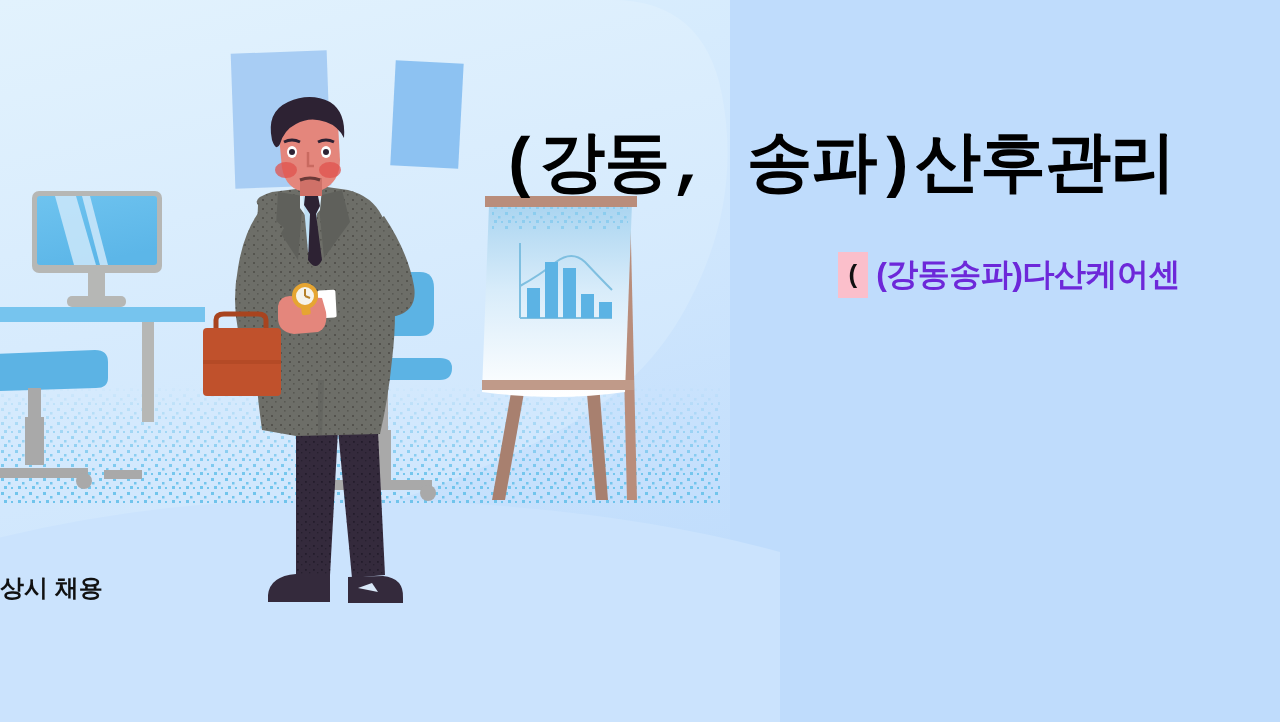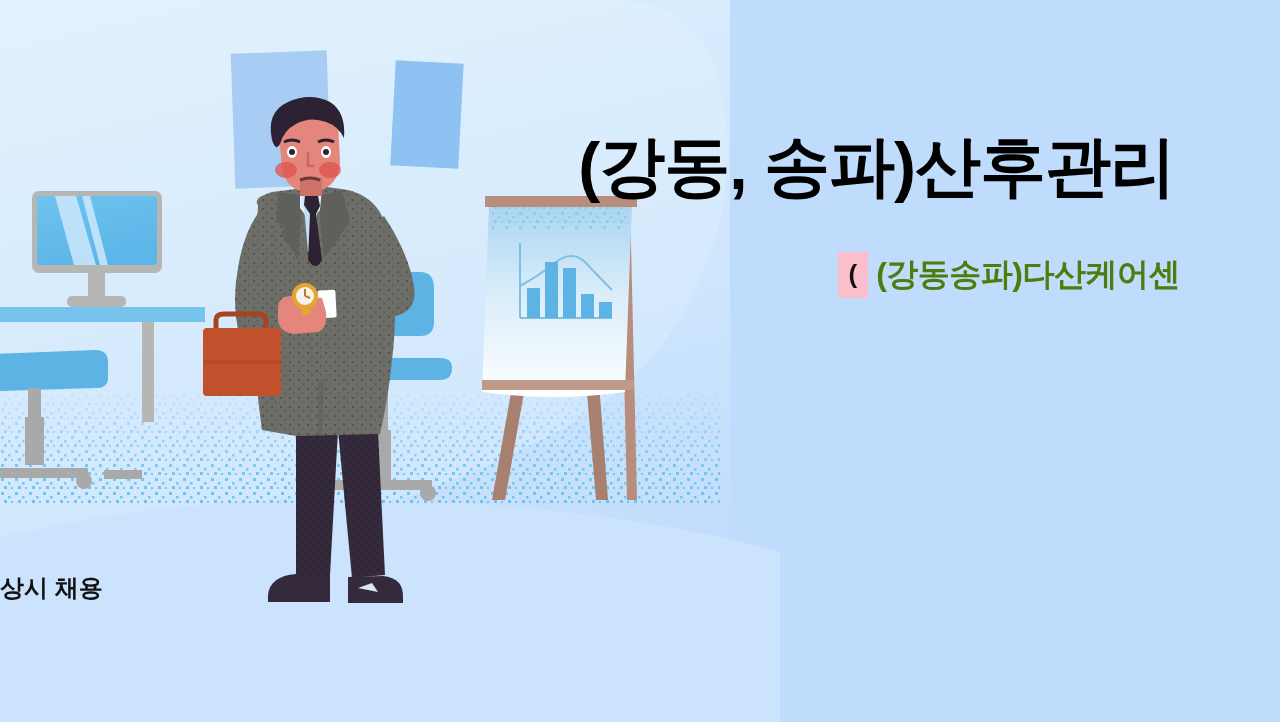--- a/index.html
+++ b/index.html
@@ -31,20 +31,21 @@
     position:absolute;
     left:0; top:132px;
     width:1175px;
     text-align:right;
     font-size:66px;
     font-weight:bold;
     color:#000000;
     letter-spacing:-1px;
     line-height:1.05;
     white-space:nowrap;
+    font-family:Liberation Mono, monospace;
   }
   .subtitle-row {
     position:absolute;
     left:0; top:252px;
     width:1180px;
     display:flex;
     justify-content:flex-end;
     align-items:center;
   }
   .sub-mark {
@@ -53,21 +54,21 @@
     color:#111;
     font-size:26px;
     font-weight:bold;
     line-height:1;
     padding:9px 11px 11px 11px;
     margin-right:8px;
   }
   .subtitle {
     font-size:32px;
     font-weight:bold;
-    color:#4d7c0f;
+    color:#6d28d9;
     letter-spacing:-0.5px;
     white-space:nowrap;
   }
   .footer-note {
     position:absolute;
     left:0; top:572px;
     width:1172px;
     text-align:left;
     font-size:24px;
     font-weight:bold;

